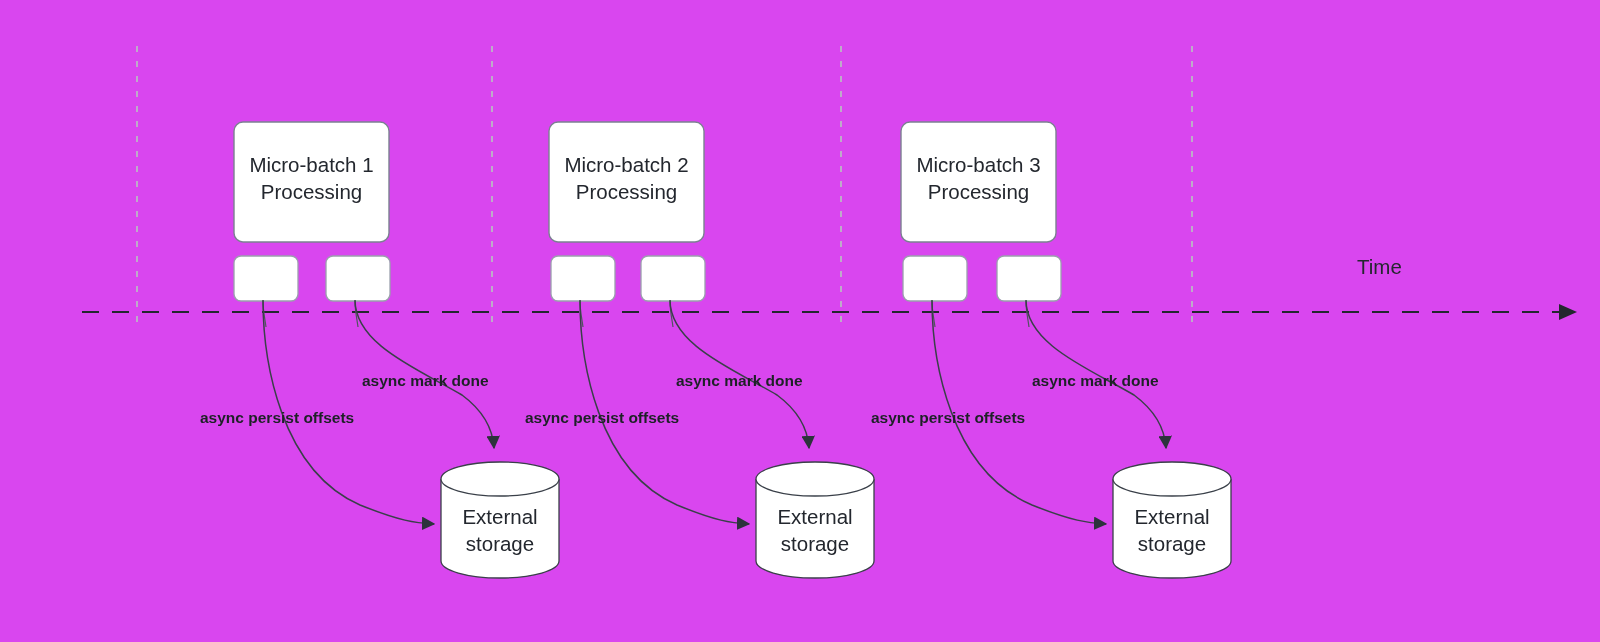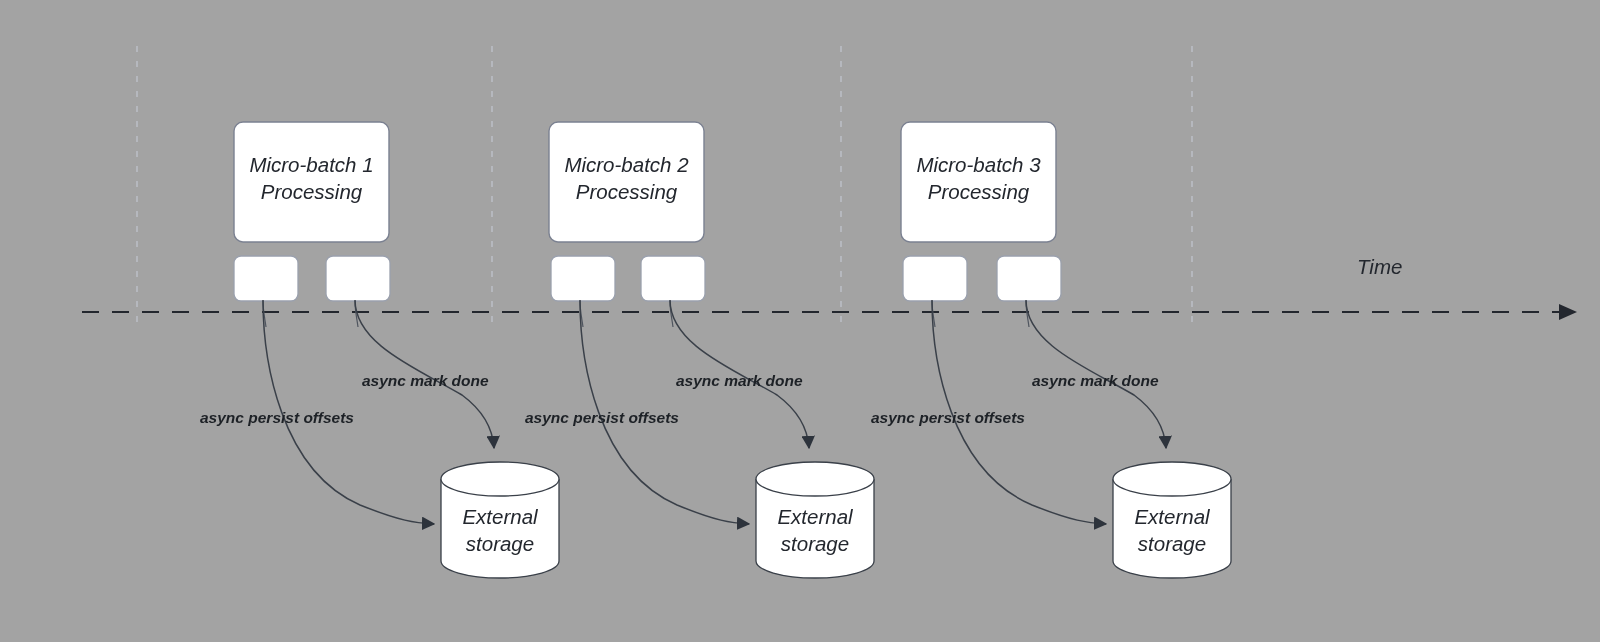--- a/index.html
+++ b/index.html
@@ -1,17 +1,17 @@
 <!DOCTYPE html>
 <html><head>
 <meta charset="utf-8">
 <style>
   html,body{margin:0;padding:0;background:#ffffff;}
   body{width:1600px;height:642px;overflow:hidden;font-family:"Liberation Sans",sans-serif;}
-  #diagram-root{position:relative;width:1600px;height:642px;background:#a3a3a3;font-style:italic;}
+  #diagram-root{position:relative;width:1600px;height:642px;background:#d946ef;}
   svg#scene{position:absolute;left:0;top:0;width:1600px;height:642px;}
   .node-box{fill:#ffffff;stroke:#7b8191;stroke-width:1.4;}
   .tick-box{fill:#ffffff;stroke:#9aa0ad;stroke-width:1.3;}
   .cyl-body{fill:#ffffff;stroke:#3a4049;stroke-width:1.3;}
   .cyl-top{fill:#ffffff;stroke:#3a4049;stroke-width:1.3;}
   .axis-line{stroke:#23272e;stroke-width:2.1;stroke-dasharray:17 13;fill:none;}
   .vline{stroke:#b9bcc3;stroke-width:1.7;stroke-dasharray:6 9;fill:none;}
   .stem{stroke:#4f555f;stroke-width:1.2;fill:none;}
   .flow{stroke:#3a4049;stroke-width:1.5;fill:none;}
   .node-label{font-family:"Liberation Sans",sans-serif;font-size:20.5px;fill:#23272e;}

